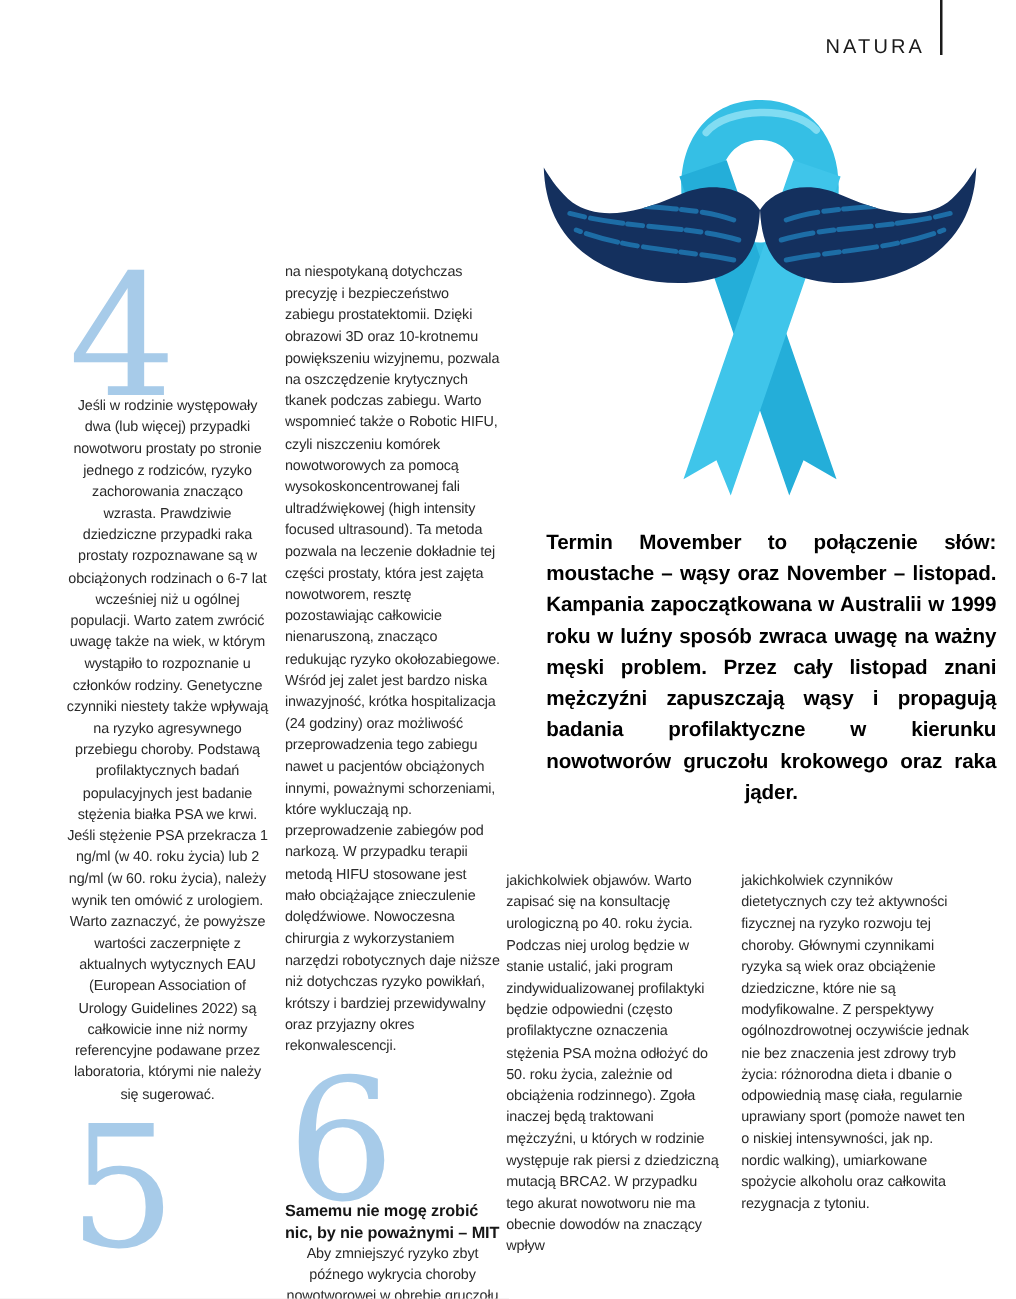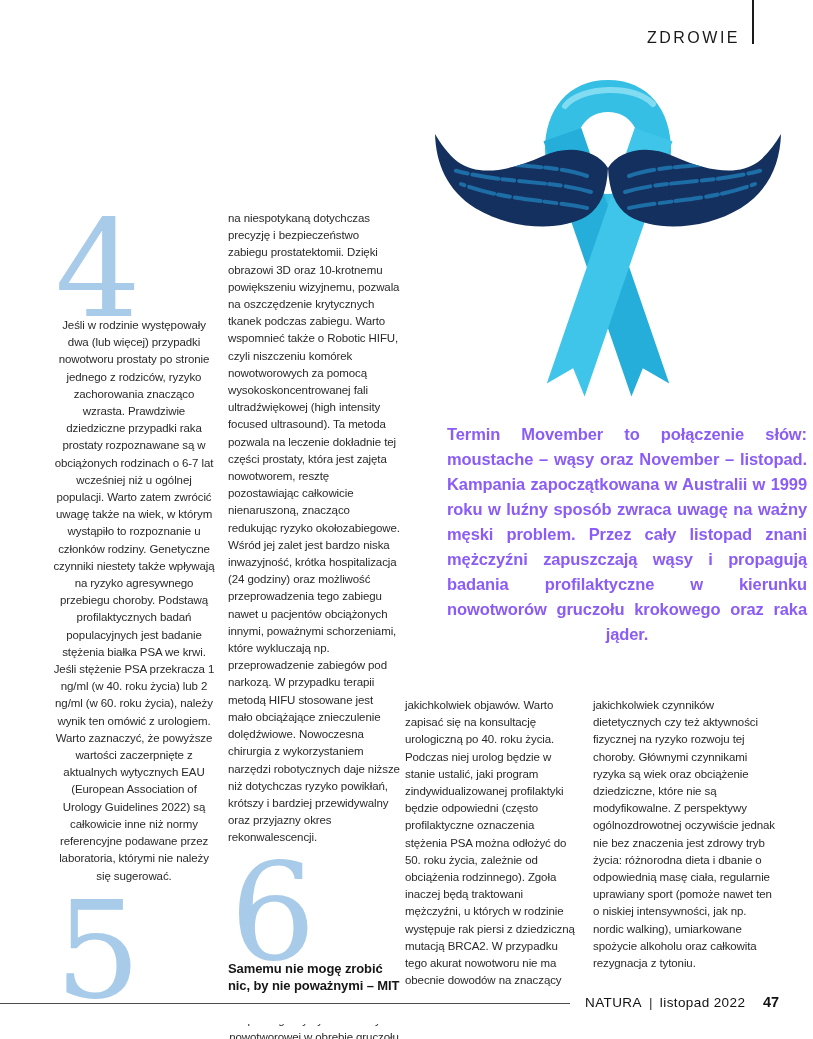--- a/index.html
+++ b/index.html
@@ -32,40 +32,40 @@
     font-size:135px;line-height:95px;height:95px;
     color:#a7cbe9;position:relative;z-index:1;margin-left:2px;
   }
   .bignum.later{margin-top:18px;}
   .overlap{margin-top:-52px;}
   .body-start{margin-top:4px;text-align:center;}
   
   .ribbon-wrap{position:absolute;left:432px;top:72px;width:352px;height:330px;}
   
   .callout{
-    position:absolute;left:447px;top:422px;width:360px;
-    font-size:16.5px;line-height:25px;font-weight:bold;color:#8b5cf6;
+    position:absolute;left:437px;top:422px;width:360px;
+    font-size:16.5px;line-height:25px;font-weight:bold;color:#000000;
     text-align:justify;text-align-last:center;letter-spacing:-0.1px;
   }
   
   .footer{position:absolute;left:0;top:992px;width:813px;height:32px;background:#ffffff;}
   .footer-rule{position:absolute;left:0;top:11px;width:570px;height:1px;background:#4a4a4a;}
   .folio{
     position:absolute;left:585px;top:3px;font-size:13.5px;color:#111;
     letter-spacing:0.4px;white-space:nowrap;
   }
   .folio .sep{margin:0 7px;color:#333;}
   .pagenum{position:absolute;left:763px;top:2px;font-size:14.5px;font-weight:bold;color:#111;}
 </style>
 </head>
 <body>
 
 <div class="page">
 
-  <div class="kicker">ZDROWIE</div>
+  <div class="kicker">NATURA</div>
   <div class="kicker-rule"></div>
 
   <svg class="ribbon-wrap" viewBox="0 0 350 330" aria-hidden="true">
     <defs>
       <clipPath id="mClip">
         <path d="M175,96 C186,78 214,72 240,84 C276,100 305,104 325,90 C335,82 342,72 348,62 C347,92 336,118 308,136 C272,158 222,160 196,144 C182,135 176,118 175,96 Z"></path>
         <path d="M175,96 C164,78 136,72 110,84 C74,100 45,104 25,90 C15,82 8,72 2,62 C3,92 14,118 42,136 C78,158 128,160 154,144 C168,135 174,118 175,96 Z"></path>
       </clipPath>
     </defs>
 
@@ -110,21 +110,14 @@
   </div>
 
   <div class="col col3">
     <p>jakichkolwiek objawów. Warto zapisać się na konsultację urologiczną po 40. roku życia. Podczas niej urolog będzie w stanie ustalić, jaki program zindywidualizowanej profilaktyki będzie odpowiedni (często profilaktyczne oznaczenia stężenia PSA można odłożyć do 50. roku życia, zależnie od obciążenia rodzinnego). Zgoła inaczej będą traktowani mężczyźni, u których w rodzinie występuje rak piersi z dziedziczną mutacją BRCA2. W przypadku tego akurat nowotworu nie ma obecnie dowodów na znaczący wpływ</p>
   </div>
 
   <div class="col col4">
     <p>jakichkolwiek czynników dietetycznych czy też aktywności fizycznej na ryzyko rozwoju tej choroby. Głównymi czynnikami ryzyka są wiek oraz obciążenie dziedziczne, które nie są modyfikowalne. Z perspektywy ogólnozdrowotnej oczywiście jednak nie bez znaczenia jest zdrowy tryb życia: różnorodna dieta i dbanie o odpowiednią masę ciała, regularnie uprawiany sport (pomoże nawet ten o niskiej intensywności, jak np. nordic walking), umiarkowane spożycie alkoholu oraz całkowita rezygnacja z tytoniu.</p>
   </div>
 
-  <div class="footer">
-    <div class="footer-rule"></div>
-    <div class="folio">
-      <span>NATURA</span><span class="sep">|</span><span>listopad 2022</span>
-    </div>
-    <div class="pagenum">47</div>
-  </div>
 
 </div>
 
 </body></html>

